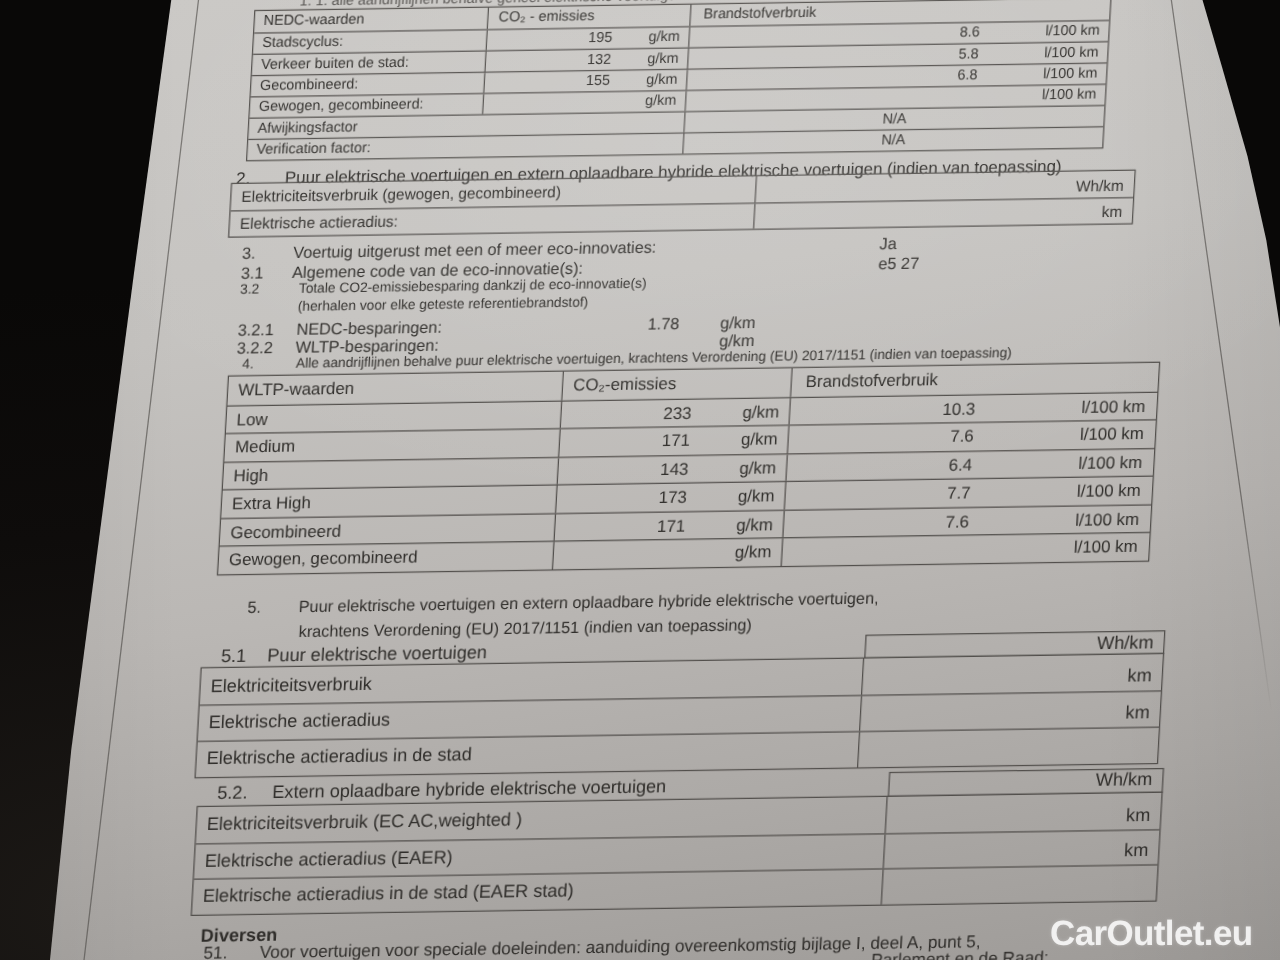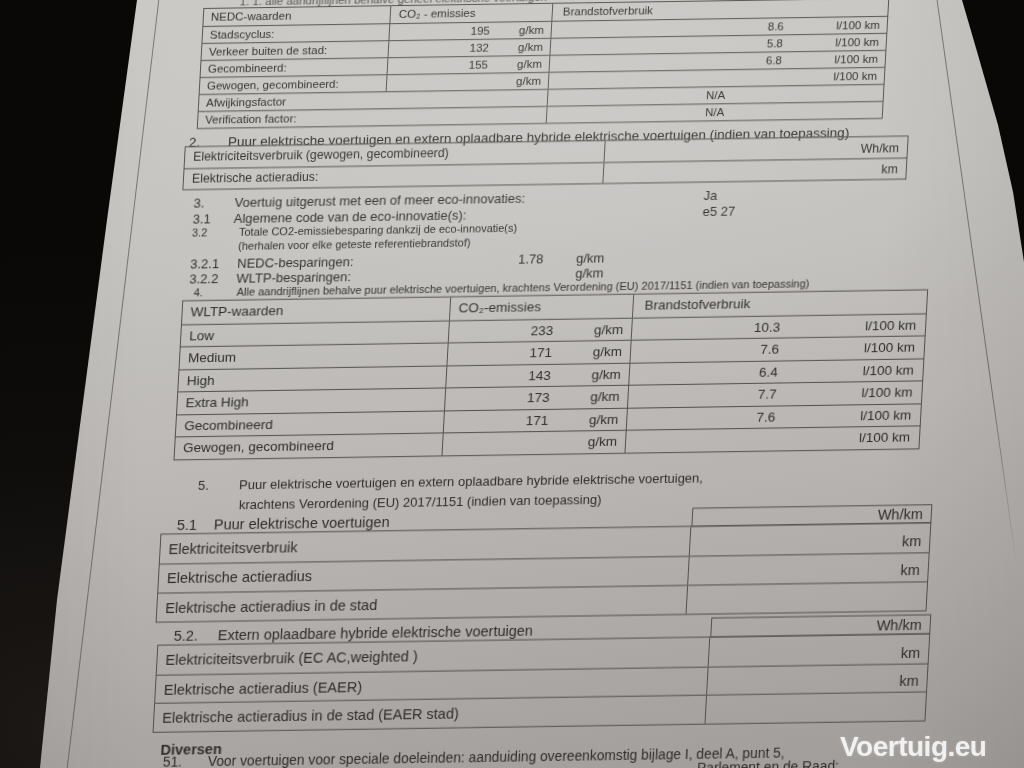--- a/index.html
+++ b/index.html
@@ -356,13 +356,13 @@
 
     <div class="t divhead nw">Diversen</div>
     <div class="ln ln51">
       <span class="num">51.</span><span>Voor voertuigen voor speciale doeleinden: aanduiding overeenkomstig bijlage I, deel A, punt 5,</span>
     </div>
     <div class="t frag nw">Parlement en de Raad:</div>
 
   </div>
 </div>
 
-<div class="watermark">Voertuig.eu</div>
+<div class="watermark">CarOutlet.eu</div>
 
 </body></html>

